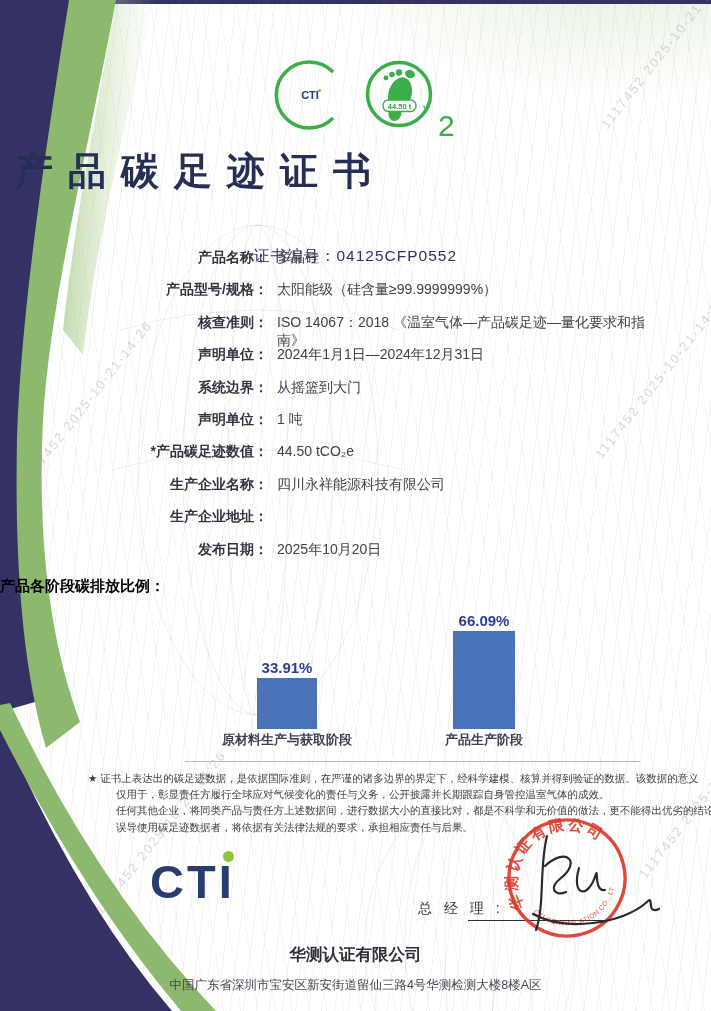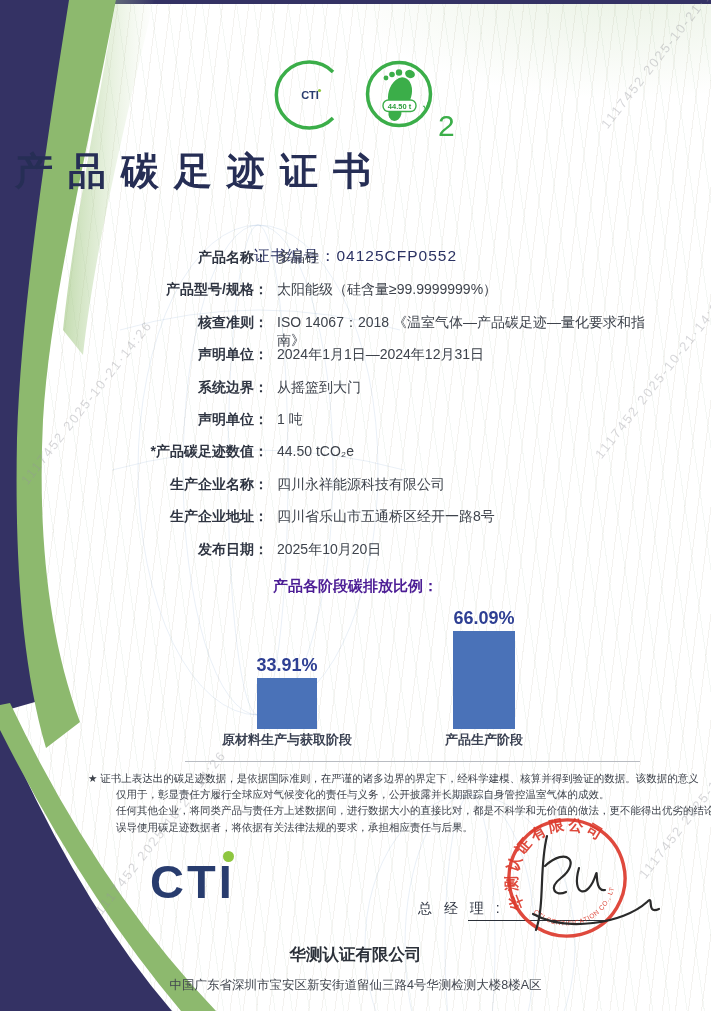--- a/index.html
+++ b/index.html
@@ -33,28 +33,28 @@
     position:absolute;top:214px;left:0;width:100%;text-align:center;
     font-size:15.5px;font-weight:400;color:#2b3263;letter-spacing:1px;margin-top:32px;
   }
   
   .fields{position:absolute;top:249px;left:70px;width:575px;}
   .frow{display:grid;grid-template-columns:198px 1fr;column-gap:9px;height:32.4px;align-items:start;}
   .flabel{font-size:14px;font-weight:bold;color:#2f3542;text-align:right;}
   .fvalue{font-size:14px;color:#3e434c;}
   
   .chart-title{
-    position:absolute;top:577px;left:0;width:100%;text-align:center;
-    font-size:15px;font-weight:bold;color:#4c1d95;
+    position:absolute;top:577px;left:0;width:100%;text-align:left;
+    font-size:15px;font-weight:bold;color:#000000;
   }
   .chart{position:absolute;top:609px;left:0;width:711px;height:141px;}
   .bar-group{position:absolute;bottom:21px;width:120px;display:flex;flex-direction:column;align-items:center;}
   .bar-group.g1{left:227px;}
   .bar-group.g2{left:424px;}
-  .pct{font-size:18px;font-weight:600;color:#2e3f93;margin-bottom:2px;}
+  .pct{font-size:15px;font-weight:600;color:#2e3f93;margin-bottom:2px;}
   .bar{width:60px;background:#4a72b8;}
   .cat{position:absolute;top:122px;font-size:13px;font-weight:bold;color:#3a4152;text-align:center;}
   .cat.c1{left:210px;width:154px;}
   .cat.c2{left:410px;width:148px;}
   
   .divider{position:absolute;left:185px;top:761px;width:455px;border-top:1px solid #b9bcc2;}
   .footnote{position:absolute;left:88px;top:770px;width:556px;font-size:10.5px;color:#3c414a;line-height:16.2px;}
   .fn-line{white-space:nowrap;}
   .fn-line.indent{padding-left:28px;}
   
@@ -167,21 +167,20 @@
       <div class="frow">
           <div class="flabel">*产品碳足迹数值：</div>
           <div class="fvalue">44.50 tCO₂e</div>
         </div>
       <div class="frow">
           <div class="flabel">生产企业名称：</div>
           <div class="fvalue">四川永祥能源科技有限公司</div>
         </div>
       <div class="frow">
           <div class="flabel">生产企业地址：</div>
-          <div class="fvalue">四川省乐山市五通桥区经开一路8号</div>
         </div>
       <div class="frow">
           <div class="flabel">发布日期：</div>
           <div class="fvalue">2025年10月20日</div>
         </div>
     </div>
 
     <div class="chart-title">产品各阶段碳排放比例：</div>
     <div class="chart">
       <div class="bar-group g1">

